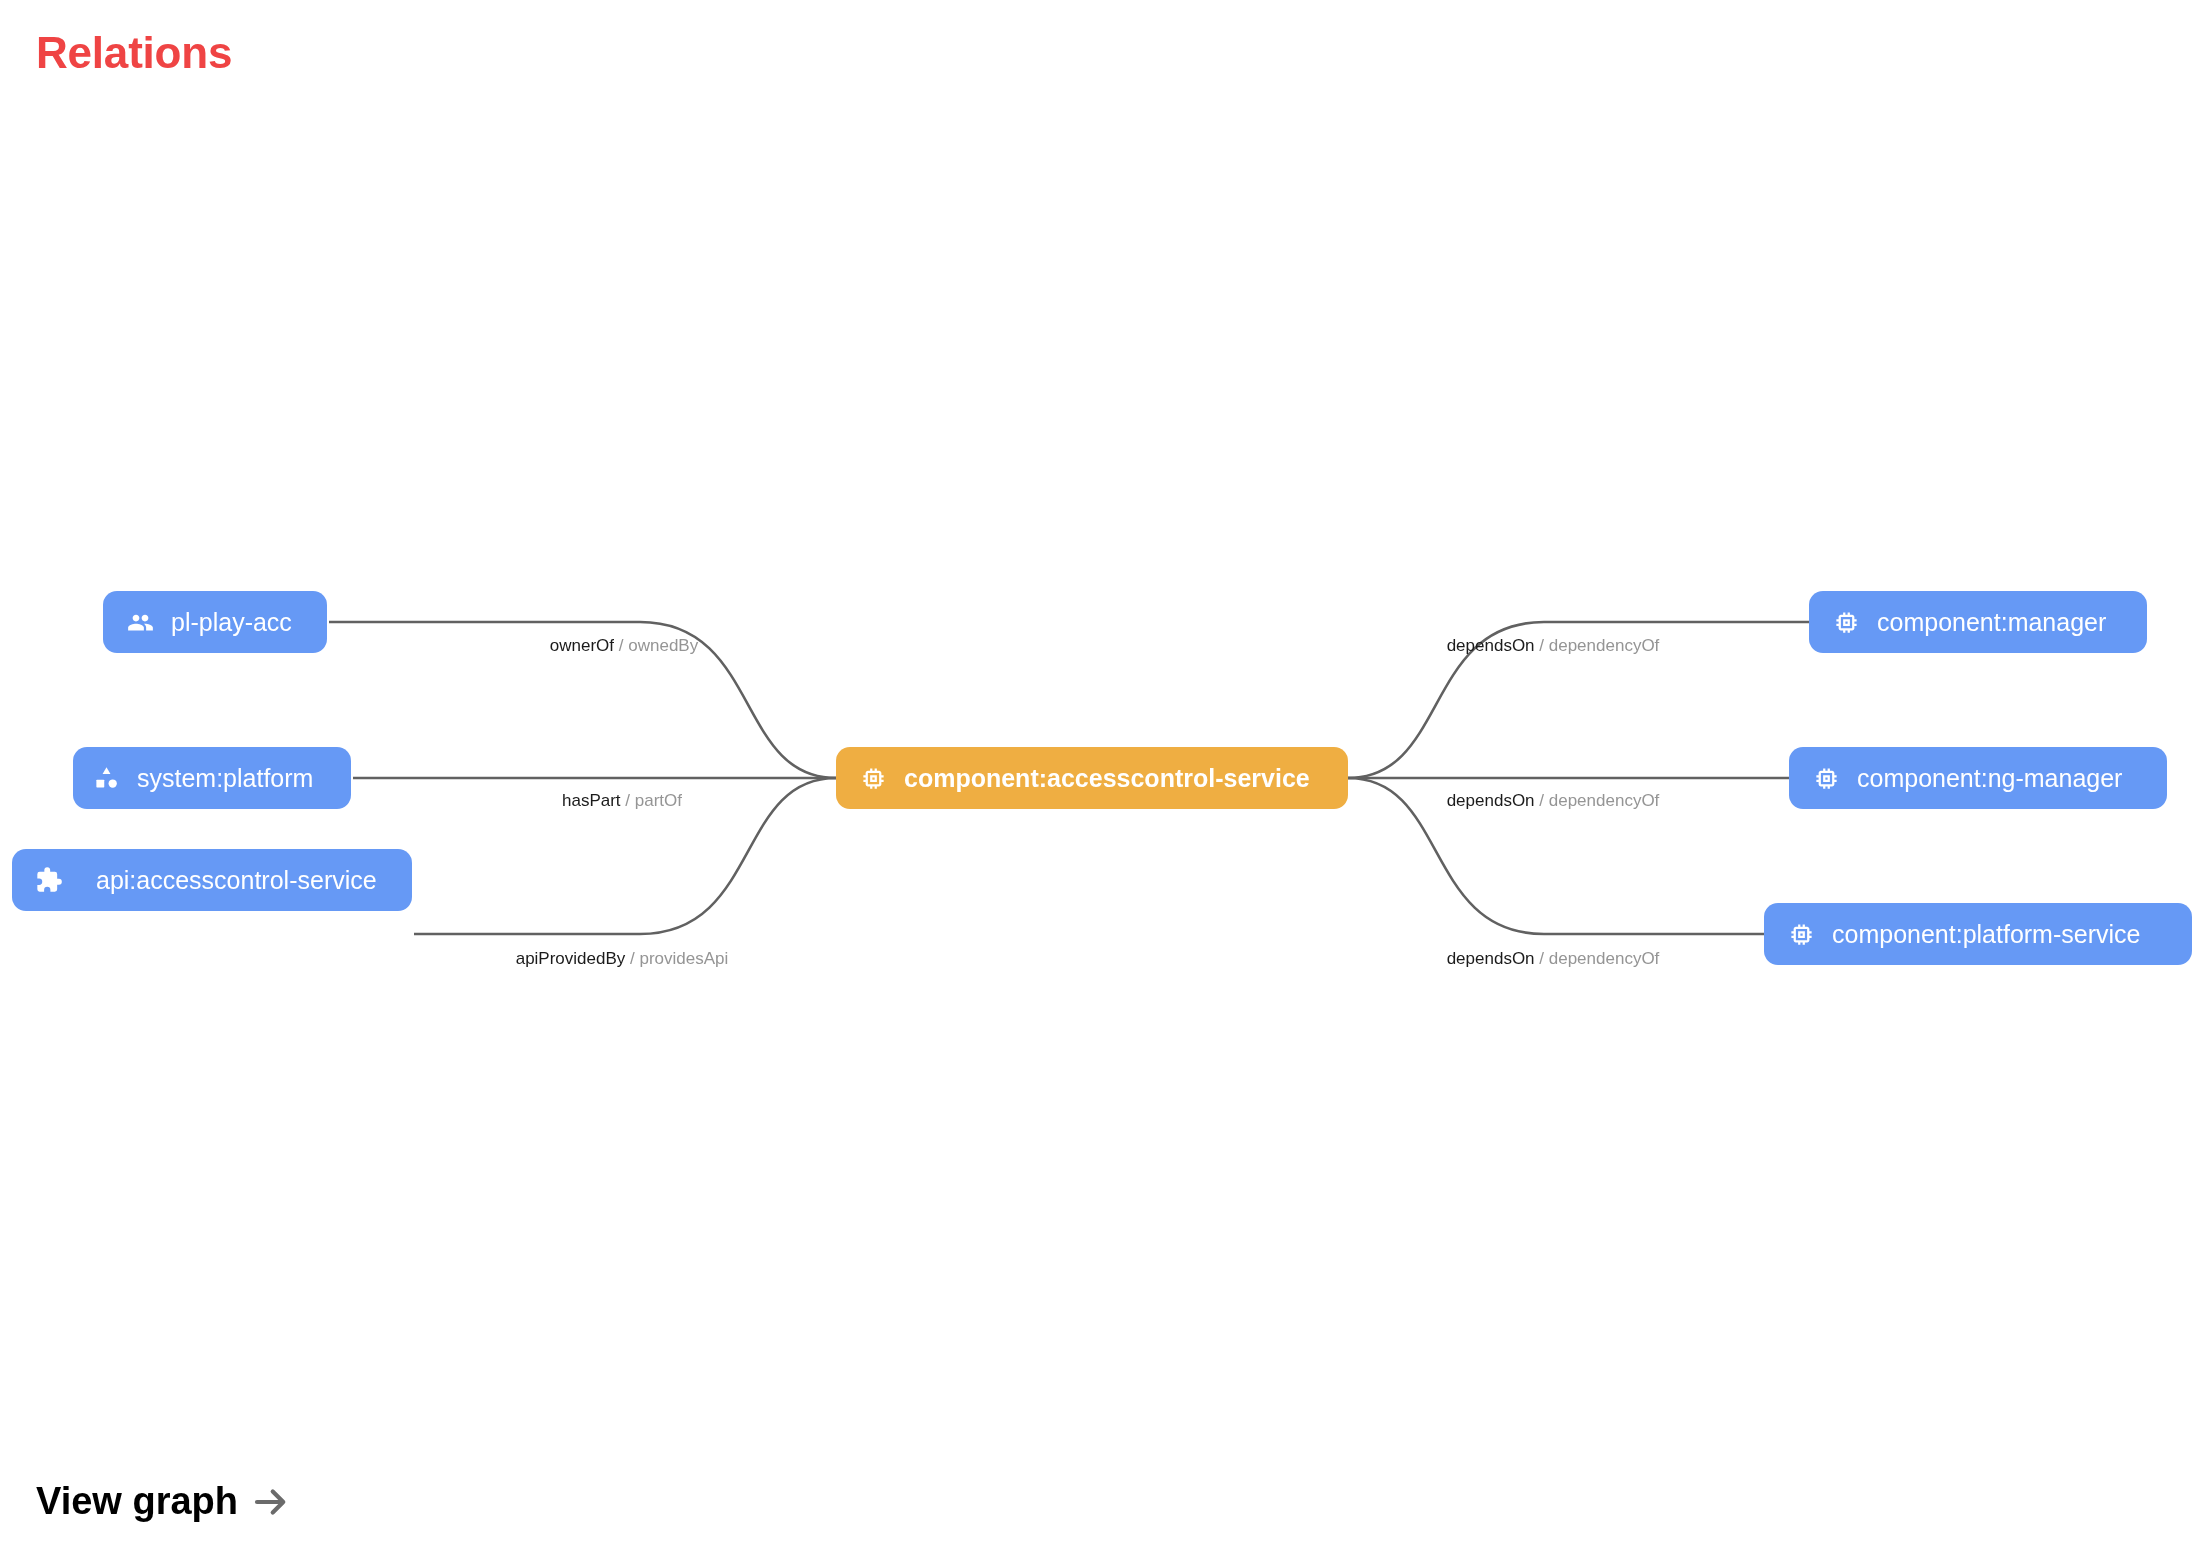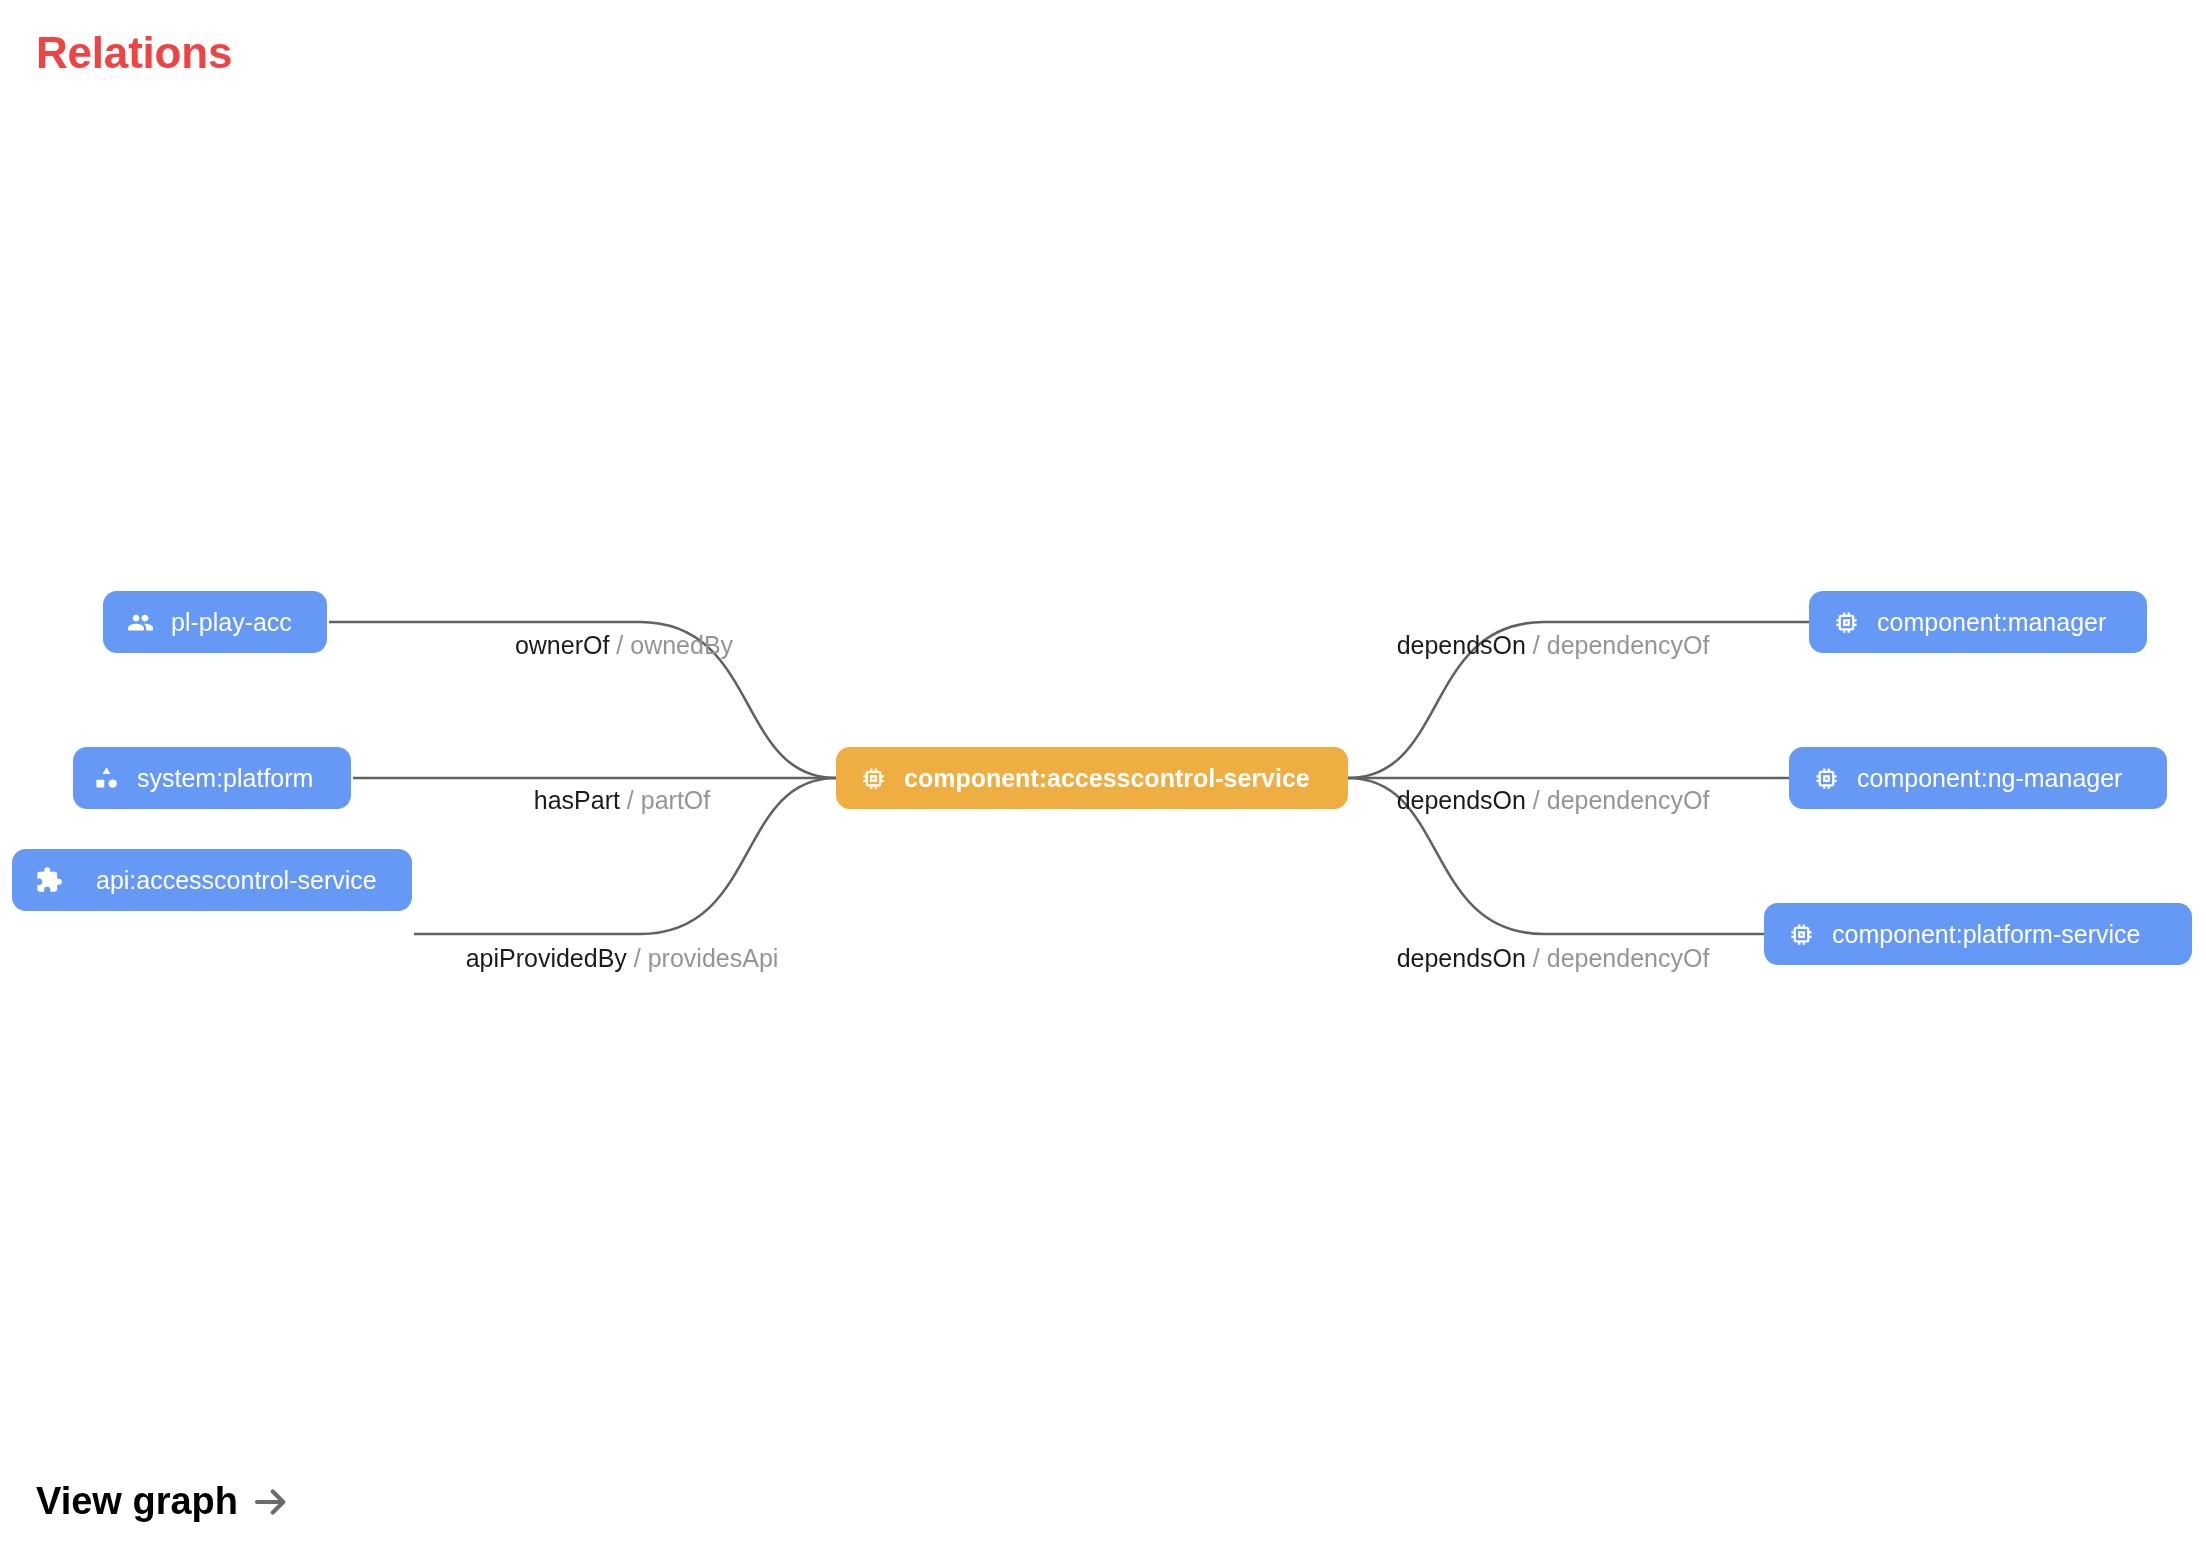--- a/index.html
+++ b/index.html
@@ -73,21 +73,21 @@
   .node-label {
     color: #ffffff;
     font-size: 25px;
     line-height: 1;
   }
   .node.orange .node-label {
     font-weight: bold;
   }
   .edge-label {
     position: absolute;
-    font-size: 25px;
+    font-size: 17px;
     line-height: 1;
     color: #1b1b1b;
     white-space: nowrap;
     transform: translate(-50%, -50%);
   }
   .edge-label .sep,
   .edge-label .reverse {
     color: #959595;
   }
   #view-graph-link {

